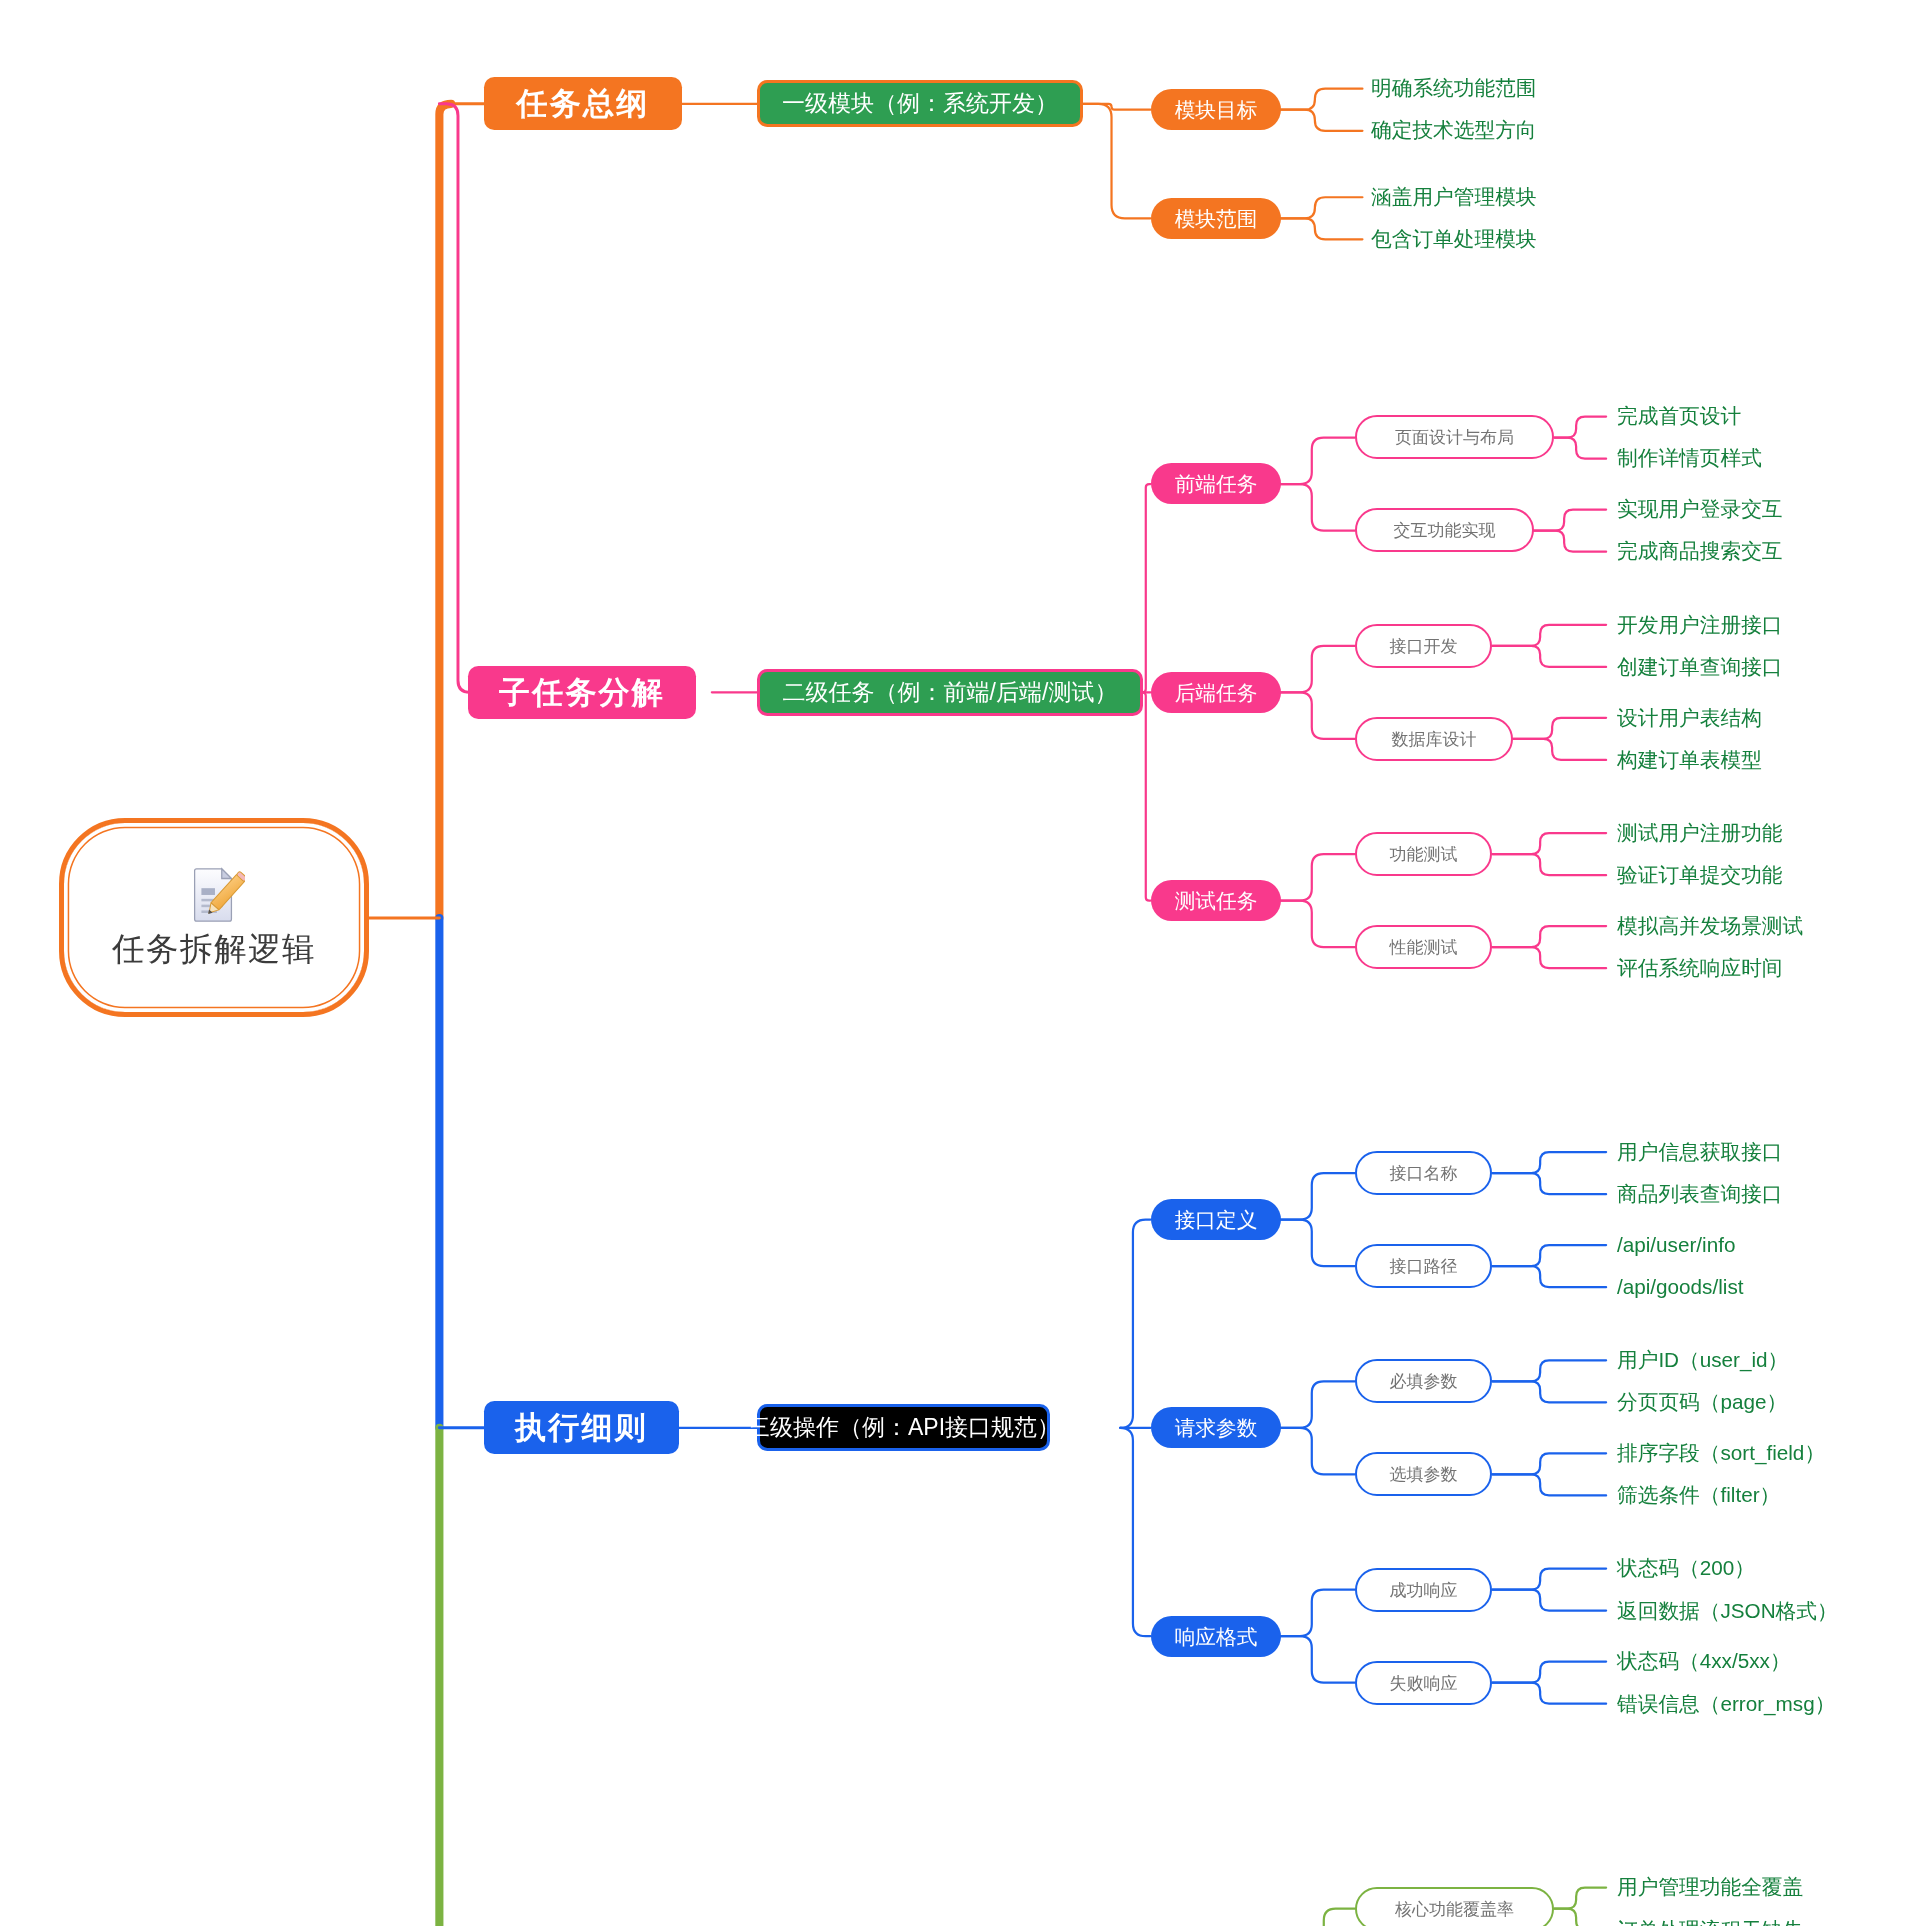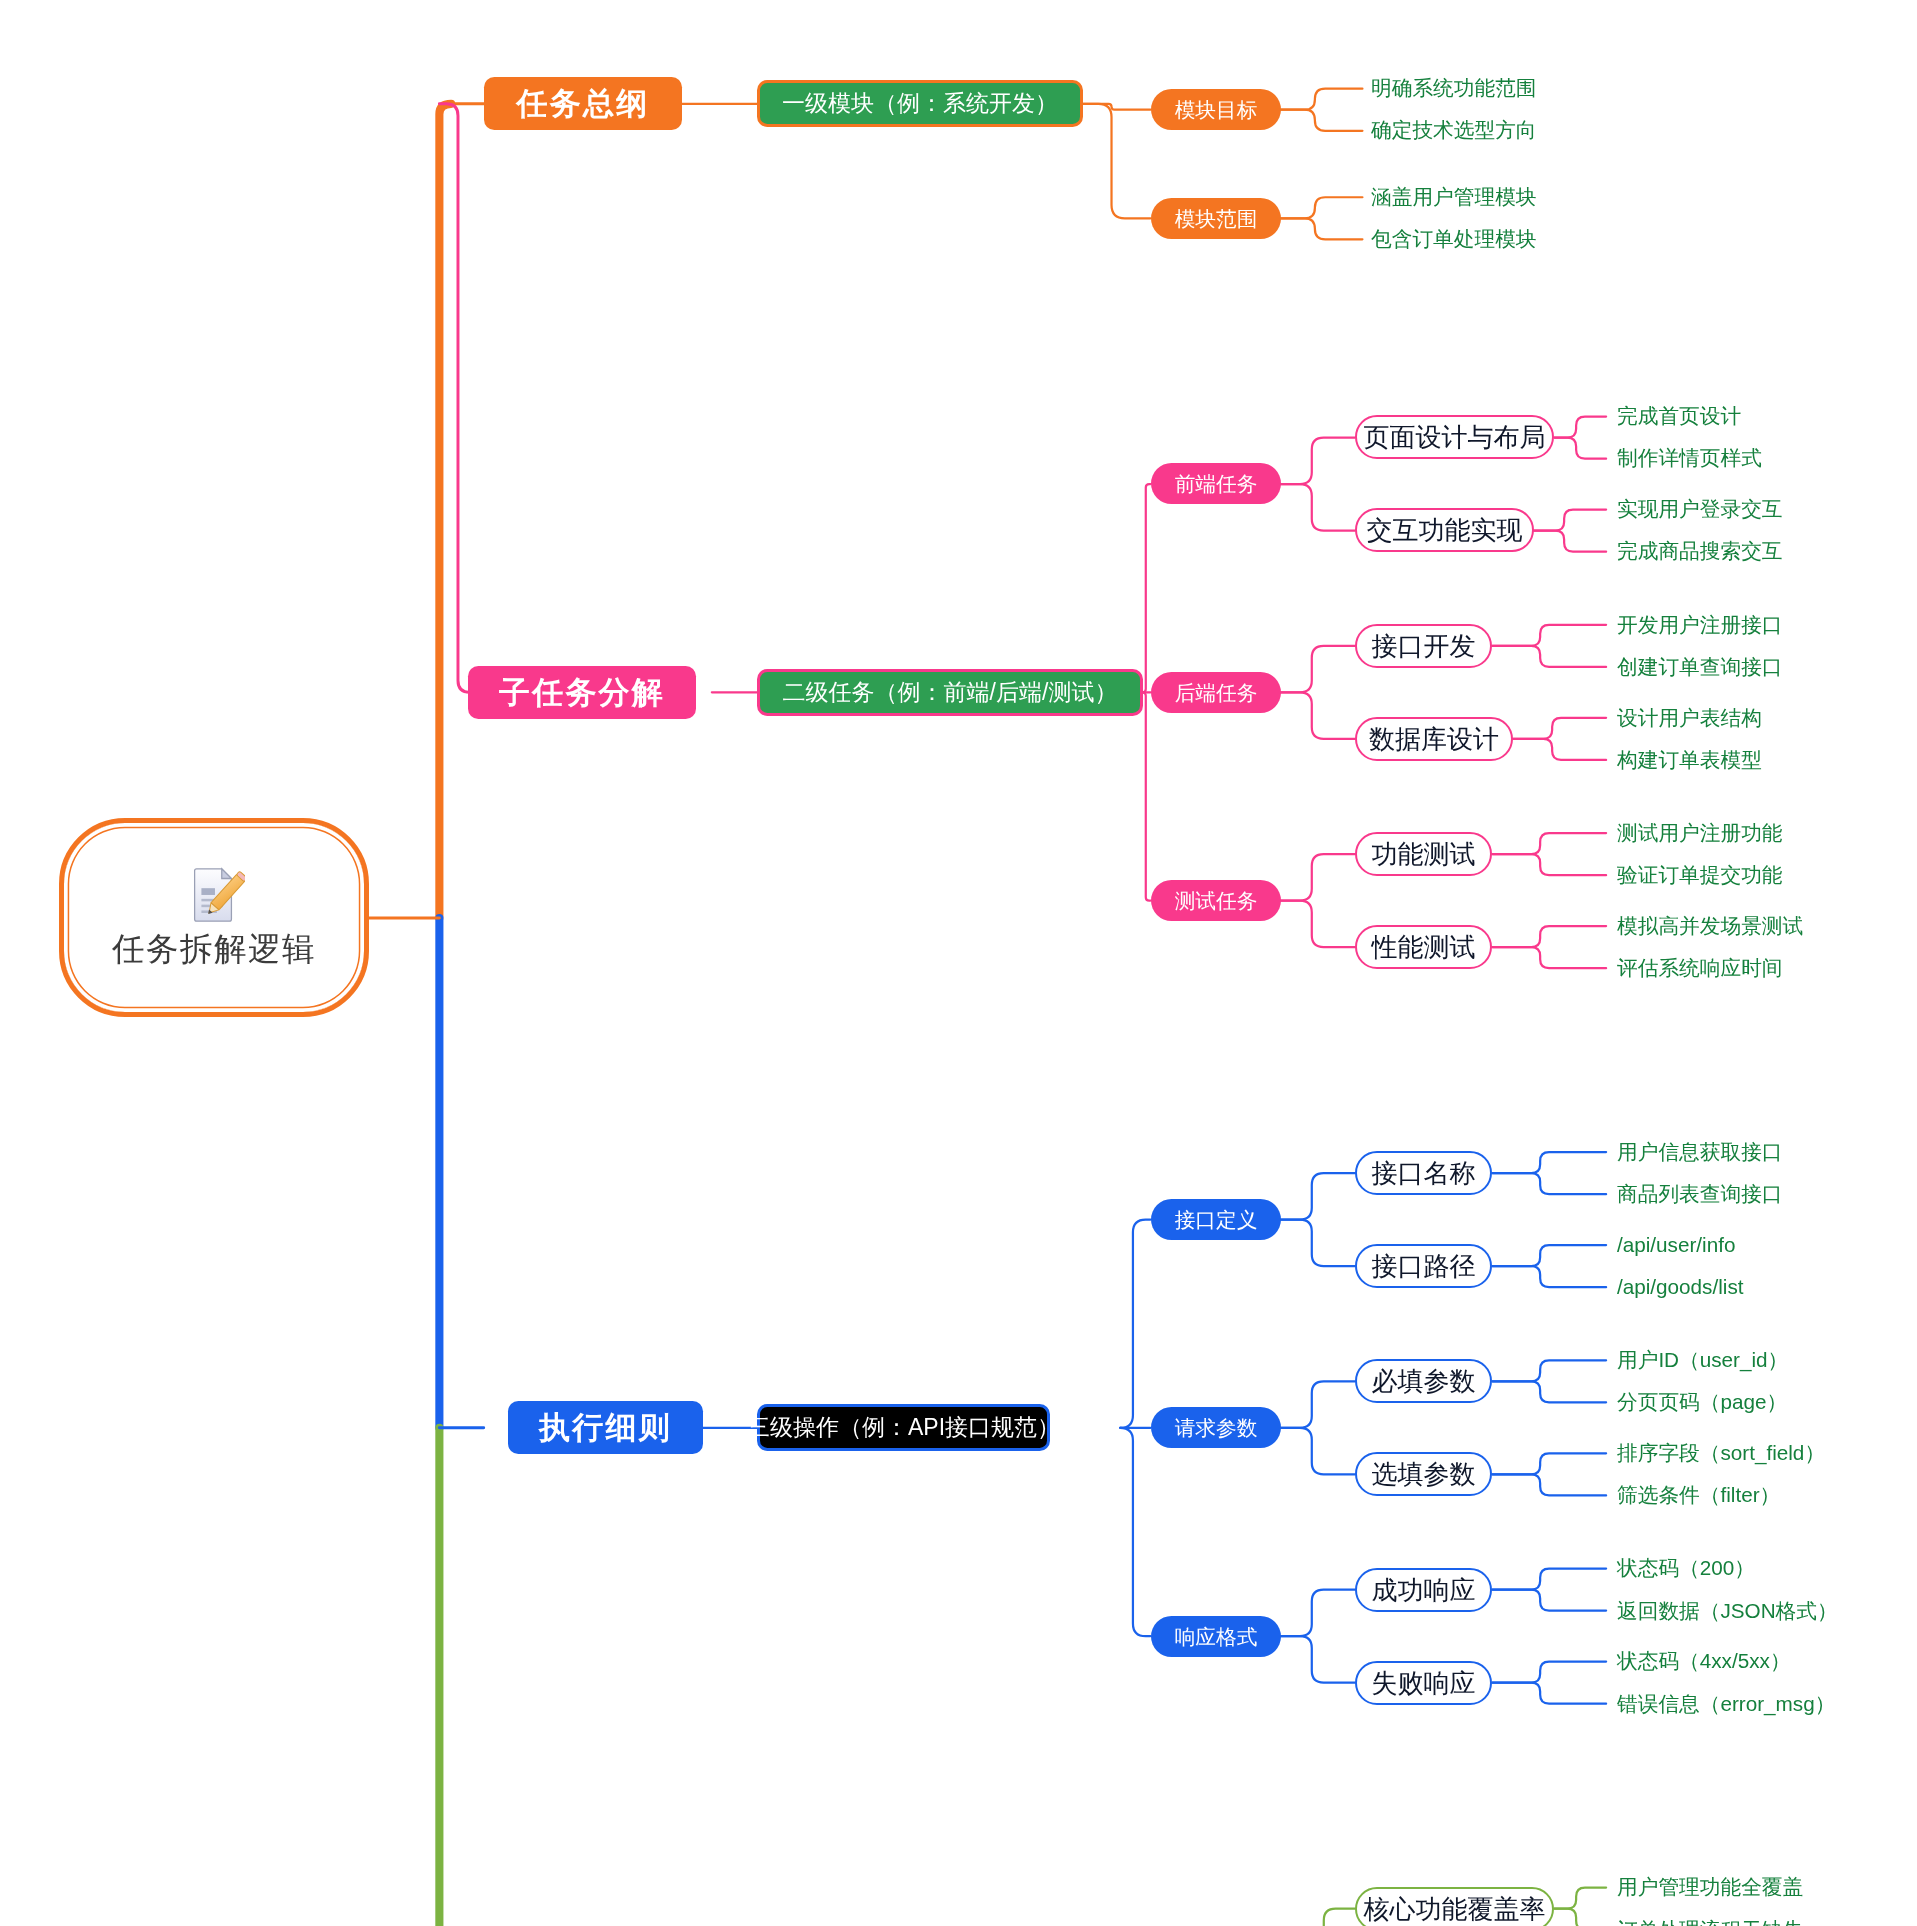--- a/index.html
+++ b/index.html
@@ -17,21 +17,21 @@
   .rootIcon{width:62px;height:62px;display:block;}
 
   
   .l1{border-radius:10.3px;color:#fff;font-size:31px;font-weight:bold;letter-spacing:2.2px;}
   
   .l2{border-radius:10.3px;color:#fff;font-size:23px;border-width:3px;border-style:solid;}
   
   .l3{border-radius:29.5px;color:#fff;font-size:20.7px;}
   
   .l4{border-radius:29.5px;background:#fff;border-width:2.2px;border-style:solid;
-      color:#0f172a;font-size:26px;}
+      color:#737373;font-size:17px;}
   
   .leaf{color:#2b2b2b;font-size:20.7px;justify-content:flex-start;}
   .plain{color:#15803d;font-size:20.7px;justify-content:flex-start;}
 </style>
 </head>
 <body>
 
 <div id="stage">
   <svg id="wires" viewBox="0 0 2596 2608">
       <path d="M595 1243 V154.5 Q595 140.5 611 140.5" fill="none" stroke="#F47521" stroke-width="11" stroke-linecap="round" stroke-linejoin="round"></path>
@@ -167,21 +167,21 @@
     <div class="node l4" style="left: 1355px; top: 717px; width: 158px; height: 44px;;border-color:#F9398C;">数据库设计</div>
     <div class="node leaf plain" style="left: 1617px; top: 702px; height: 32.5px;">设计用户表结构</div>
     <div class="node leaf plain" style="left: 1617px; top: 744px; height: 32.5px;">构建订单表模型</div>
     <div class="node l3" style="left: 1151px; top: 880px; width: 130px; height: 41px;;background:#F9398C;">测试任务</div>
     <div class="node l4" style="left: 1355px; top: 832px; width: 137px; height: 44px;;border-color:#F9398C;">功能测试</div>
     <div class="node leaf plain" style="left: 1617px; top: 817px; height: 32.5px;">测试用户注册功能</div>
     <div class="node leaf plain" style="left: 1617px; top: 859px; height: 32.5px;">验证订单提交功能</div>
     <div class="node l4" style="left: 1355px; top: 925px; width: 137px; height: 44px;;border-color:#F9398C;">性能测试</div>
     <div class="node leaf plain" style="left: 1617px; top: 910px; height: 32.5px;">模拟高并发场景测试</div>
     <div class="node leaf plain" style="left: 1617px; top: 952px; height: 32.5px;">评估系统响应时间</div>
-    <div class="node l1" style="left: 484px; top: 1401px; width: 195px; height: 53px;;background:#1A62EC;margin-left:24px;">执行细则</div>
+    <div class="node l1" style="left: 484px; top: 1401px; width: 195px; height: 53px;;background:#1A62EC;">执行细则</div>
     <div class="node l2" style="left: 757px; top: 1404px; width: 293px; height: 47px;;background:#000000;border-color:#1A62EC;">三级操作（例：API接口规范）</div>
     <div class="node l3" style="left: 1151px; top: 1199px; width: 130px; height: 41px;;background:#1A62EC;">接口定义</div>
     <div class="node l4" style="left: 1355px; top: 1151px; width: 137px; height: 44px;;border-color:#1A62EC;">接口名称</div>
     <div class="node leaf plain" style="left: 1617px; top: 1136px; height: 32.5px;">用户信息获取接口</div>
     <div class="node leaf plain" style="left: 1617px; top: 1178px; height: 32.5px;">商品列表查询接口</div>
     <div class="node l4" style="left: 1355px; top: 1244px; width: 137px; height: 44px;;border-color:#1A62EC;">接口路径</div>
     <div class="node leaf plain" style="left: 1617px; top: 1229px; height: 32.5px;">/api/user/info</div>
     <div class="node leaf plain" style="left: 1617px; top: 1271px; height: 32.5px;">/api/goods/list</div>
     <div class="node l3" style="left: 1151px; top: 1407px; width: 130px; height: 41px;;background:#1A62EC;">请求参数</div>
     <div class="node l4" style="left: 1355px; top: 1359px; width: 137px; height: 44px;;border-color:#1A62EC;">必填参数</div>

